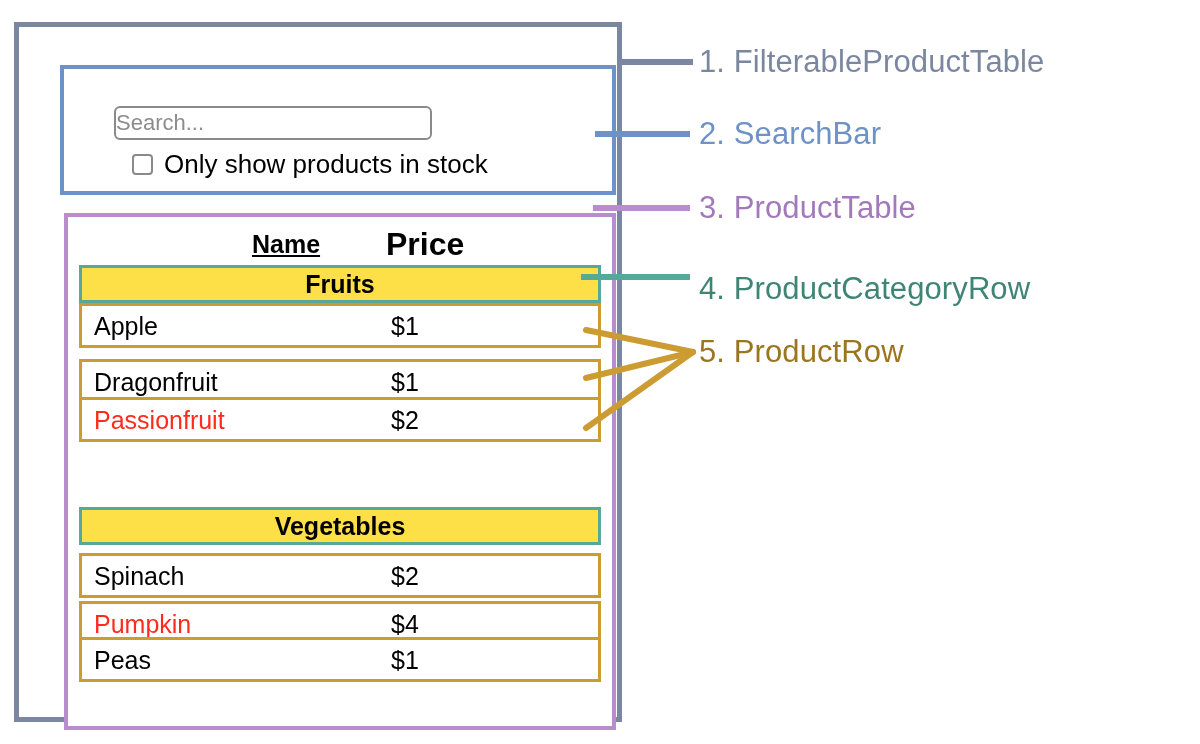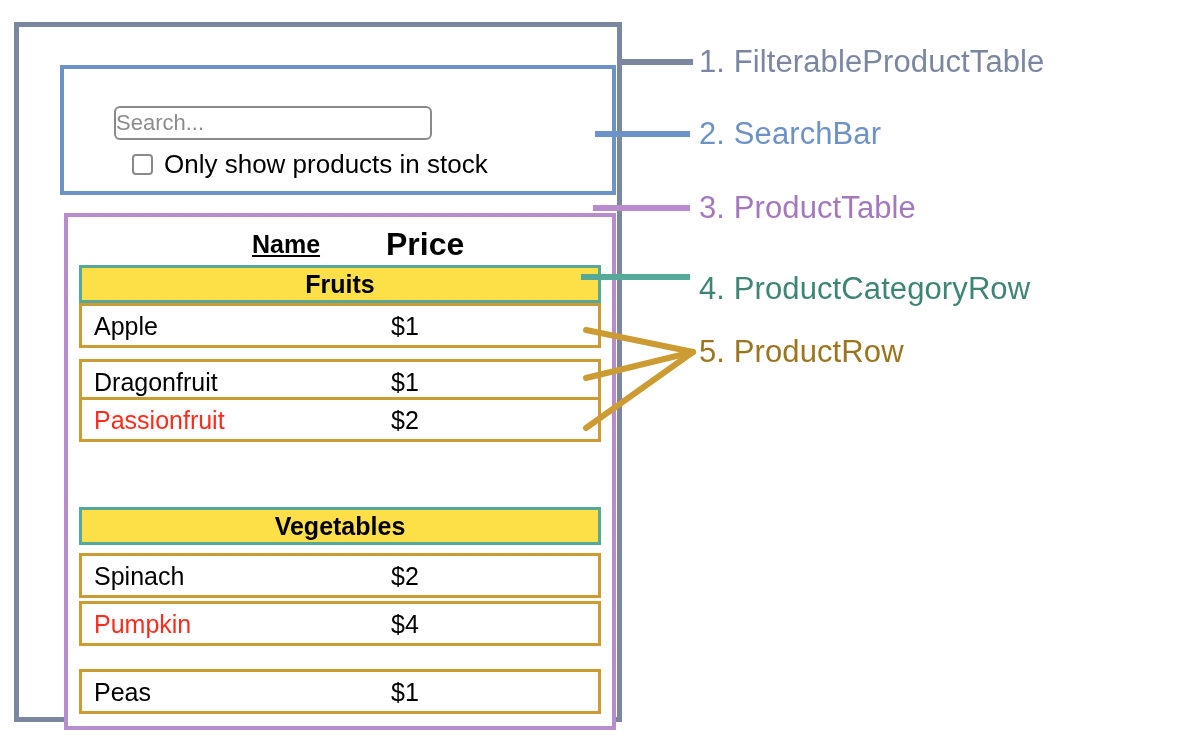--- a/index.html
+++ b/index.html
@@ -254,21 +254,21 @@
       <div class="product-row" style="top:336px;">
         <span class="pname">Spinach</span>
         <span class="pprice">$2</span>
       </div>
 
       <div class="product-row" style="top:384px;">
         <span class="pname out-of-stock">Pumpkin</span>
         <span class="pprice">$4</span>
       </div>
 
-      <div class="product-row" style="top:452px;text-decoration:underline;">
+      <div class="product-row" style="top:420px;text-decoration:underline;">
         <span class="pname">Peas</span>
         <span class="pprice">$1</span>
       </div>
 
     </div>
   </div>
 
   <svg id="leaders" viewBox="0 0 1200 744">
 
     <line x1="622" y1="62" x2="693" y2="62" stroke="#7b87a0" stroke-width="6"></line>

